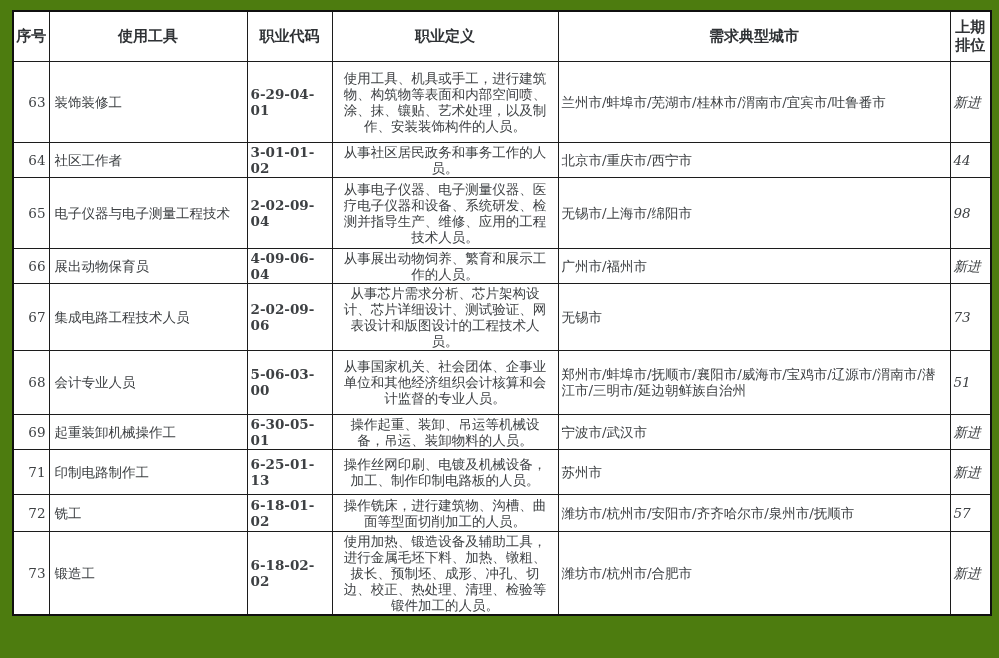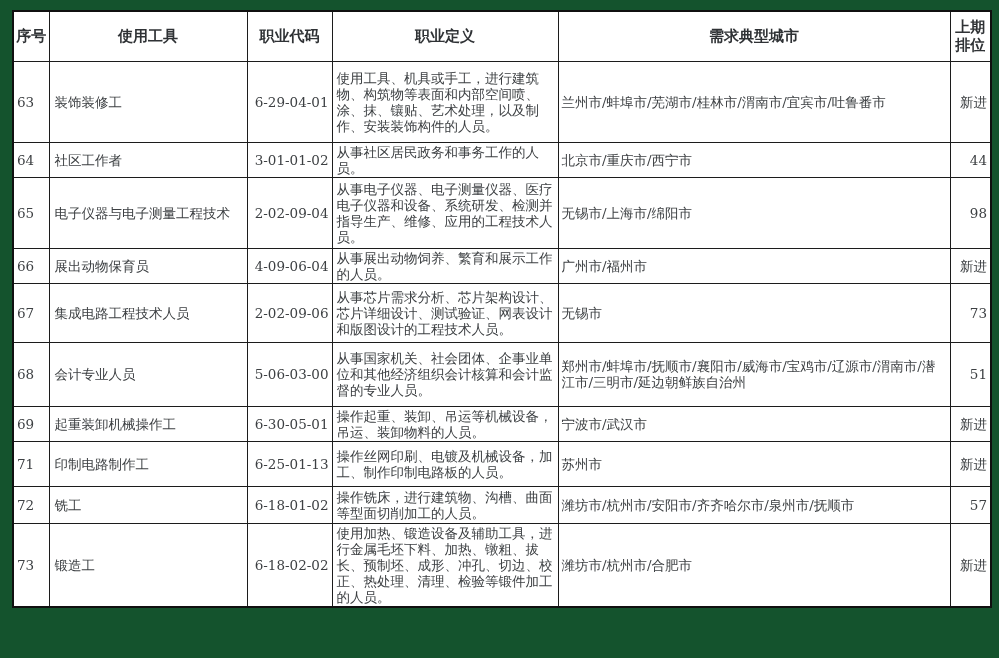--- a/index.html
+++ b/index.html
@@ -11,21 +11,21 @@
     width: 999px;
     height: 658px;
     overflow: hidden;
     font-family: "DejaVu Serif", "Liberation Serif", serif;
     color: #3d4043;
   }
   .page {
     position: relative;
     width: 999px;
     height: 658px;
-    background: #14532d;
+    background: #4d7c0f;
   }
   table.occ-table {
     position: absolute;
     left: 12px;
     top: 10px;
     border-collapse: collapse;
     table-layout: fixed;
     width: 978px;
     border: 2px solid #101010;
     background: #ffffff;
@@ -49,26 +49,26 @@
     line-height: 1.2;
   }
   thead th.h-rank { white-space: pre-line; }
   
   tbody td {
     font-size: 13.5px;
     line-height: 16px;
     vertical-align: middle;
     padding: 1px 3px;
   }
-  td.c-num   { text-align: left; margin-top: 20px; }
+  td.c-num   { text-align: right; margin-top: 20px; }
   td.c-name  { text-align: left; padding-left: 5px; margin-left: 28px; }
-  td.c-code  { text-align: right; letter-spacing: 0px; }
-  td.c-def   { text-align: left; padding: 1px 4px; }
+  td.c-code  { text-align: left; letter-spacing: 0px; font-weight: bold; }
+  td.c-def   { text-align: center; padding: 1px 10px; }
   td.c-cities{ text-align: left; }
-  td.c-rank  { text-align: right; }
+  td.c-rank  { text-align: left; font-style: italic; }
   
   tbody tr:nth-child(1)  td { height: 81px; }
   tbody tr:nth-child(2)  td { height: 33px; }
   tbody tr:nth-child(3)  td { height: 71px; }
   tbody tr:nth-child(4)  td { height: 35px; }
   tbody tr:nth-child(5)  td { height: 59px; }
   tbody tr:nth-child(6)  td { height: 64px; }
   tbody tr:nth-child(7)  td { height: 34px; }
   tbody tr:nth-child(8)  td { height: 45px; }
   tbody tr:nth-child(9)  td { height: 37px; }

